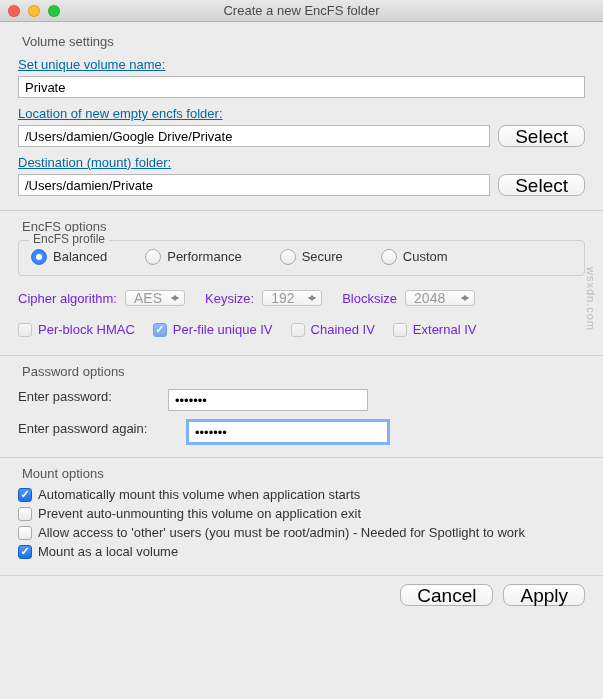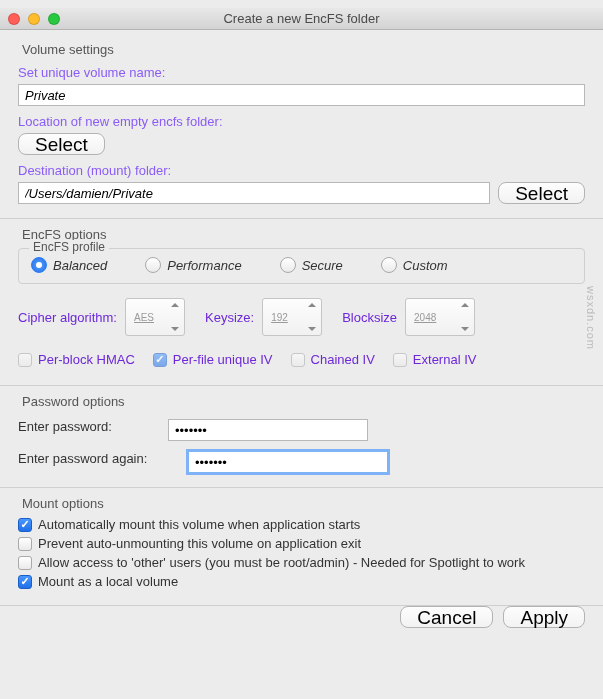--- a/index.html
+++ b/index.html
@@ -12,40 +12,38 @@
       width: 603px;
     }
     .titlebar {
       height: 22px;
       background: linear-gradient(#e8e8e8, #d3d3d3);
       border-bottom: 1px solid #b4b4b4;
       display: flex;
       align-items: center;
       padding: 0 8px;
       position: relative;
-      margin-top: 8px;
     }
     .traffic-lights { display: flex; gap: 8px; position: absolute; left: 8px; }
     .tl { width: 12px; height: 12px; border-radius: 50%; border: 0.5px solid rgba(0,0,0,0.15); }
     .tl.close { background: #ff5f57; }
     .tl.min { background: #ffbd2e; }
     .tl.max { background: #28c940; }
     .titlebar-title { margin: 0 auto; font-size: 13px; color: #4a4a4a; }
     .content { padding: 8px 18px 12px 18px; }
     .group-label { color: #555; font-size: 13px; margin: 4px 0 6px 4px; }
-    .field-label { color: #8b5cf6; margin: 8px 0 4px 0; }
+    .field-label { color: #0369a1; margin: 8px 0 4px 0; text-decoration: underline; }
     .text-input {
       width: 100%;
       height: 22px;
       border: 1px solid #b8b8b8;
       background: #fff;
       padding: 2px 6px;
       font-size: 13px;
       outline: none;
-      font-style: italic;
     }
     .text-input:disabled { background: #fff; color: #333; }
     .path-row { display: flex; gap: 8px; align-items: center; }
     .path-input { flex: 1; }
     .btn {
       height: 22px;
       padding: 0 16px;
       border: 1px solid #b3b3b3;
       border-radius: 8px;
       background: linear-gradient(#fdfdfd, #f2f2f2);
@@ -63,36 +61,36 @@
     .subgroup-legend {
       position: absolute;
       top: -9px;
       left: 10px;
       background: #ececec;
       padding: 0 4px;
       font-size: 12px;
       color: #555;
     }
     .radio-row { display: flex; gap: 38px; align-items: center; }
-    .radio-item { display: flex; align-items: center; gap: 6px; cursor: pointer; font-style: italic; }
+    .radio-item { display: flex; gap: 6px; cursor: pointer; }
     .radio {
       width: 16px; height: 16px; border-radius: 50%;
       border: 1px solid #a9a9a9; background: linear-gradient(#fff,#eaeaea);
       display: flex; align-items: center; justify-content: center;
     }
     .radio.checked { border-color: #2a7bf6; background: radial-gradient(#5aa0ff,#1f6fe8); }
     .radio.checked::after { content:""; width:6px; height:6px; background:#fff; border-radius:50%; }
     .cipher-row { display:flex; align-items:center; gap:8px; margin-top:14px; }
     .select {
-      height: 38px;
+      height: 16px;
       border: 1px solid #c5c5c5;
       background: linear-gradient(#fdfdfd,#f1f1f1);
       border-radius: 3px;
       display: flex; align-items: center; padding: 0 18px 0 8px;
-      font-size: 10px; position: relative; color: #444; text-decoration: underline;
+      font-size: 14px; position: relative; color: #444;
     }
     .select.disabled { color: #9a9a9a; }
     .select::after {
       content:""; position:absolute; right:5px; top:4px;
       width:0;height:0;border-left:4px solid transparent;border-right:4px solid transparent;
       border-bottom:4px solid #888;
     }
     .select::before {
       content:""; position:absolute; right:5px; bottom:4px;
       width:0;height:0;border-left:4px solid transparent;border-right:4px solid transparent;
@@ -111,21 +109,21 @@
     .hmac-row { display:flex; gap:18px; align-items:center; margin-top:12px; }
     .pw-row { display:flex; gap:10px; margin:10px 0; }
     .pw-label { min-width:140px; }
     .pw-input {
       width:200px; height:22px; border:1px solid #b8b8b8; background:#fff;
       padding:2px 6px; font-size:13px;
     }
     .pw-input.focused { outline: 3px solid #7eb3f7; outline-offset: -1px; border-color:#6aa3ea; }
     .footer {
       display:flex; justify-content:flex-end; gap:10px;
-      padding:0 18px; border-top:1px solid #cfcfcf; background:#ececec;
+      padding:8px 18px; border-top:1px solid #cfcfcf; background:#ececec;
     }
     .footer .btn { min-width:80px; }
     .watermark {
       position:absolute; right:6px; top:50%; transform:translateY(-50%) rotate(0deg);
       color:#bbb; font-size:11px; writing-mode:vertical-rl; letter-spacing:1px;
       pointer-events:none;
     }
   </style>
 </head>
 <body>
@@ -143,20 +141,21 @@
   <div class="watermark">wsxdn.com</div>
 
   
   <div class="group-label">Volume settings</div>
 
   <div class="field-label">Set unique volume name:</div>
   <input class="text-input" value="Private" style="">
 
   <div class="field-label">Location of new empty encfs folder:</div>
   <div class="path-row">
+    <input class="text-input path-input" value="/Users/damien/Google Drive/Private" style="">
     <button class="btn">Select</button>
   </div>
 
   <div class="field-label">Destination (mount) folder:</div>
   <div class="path-row">
     <input class="text-input path-input" value="/Users/damien/Private" style="">
     <button class="btn">Select</button>
   </div>
 
   <div class="divider"></div>

